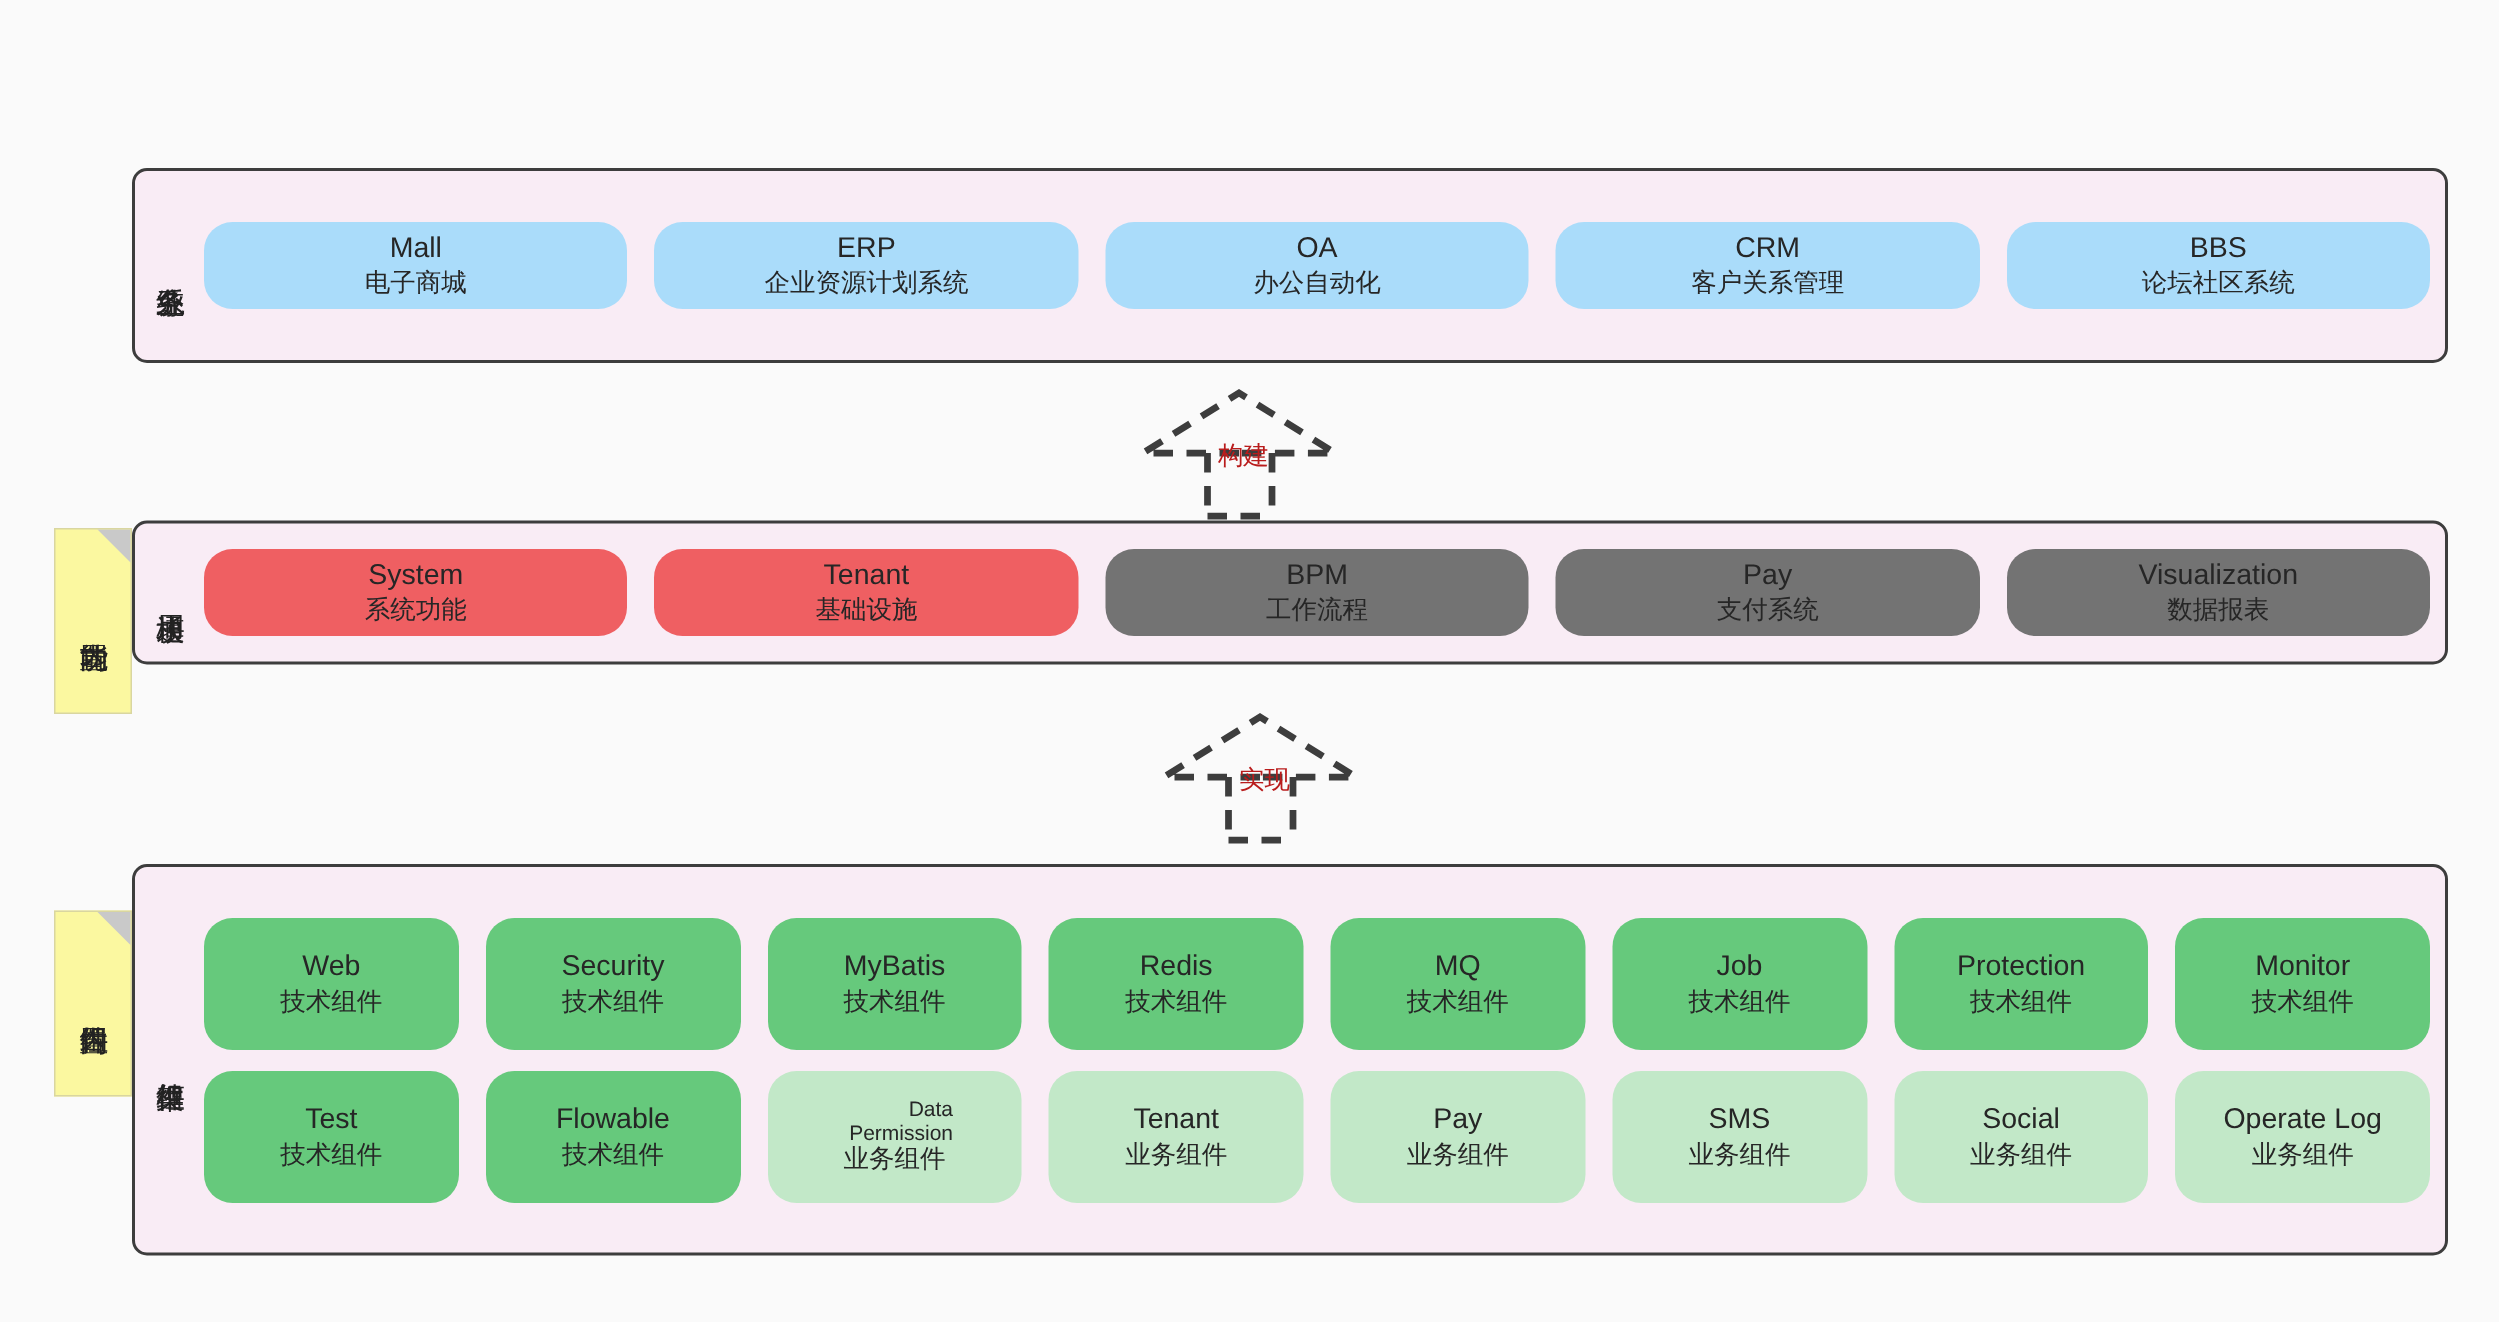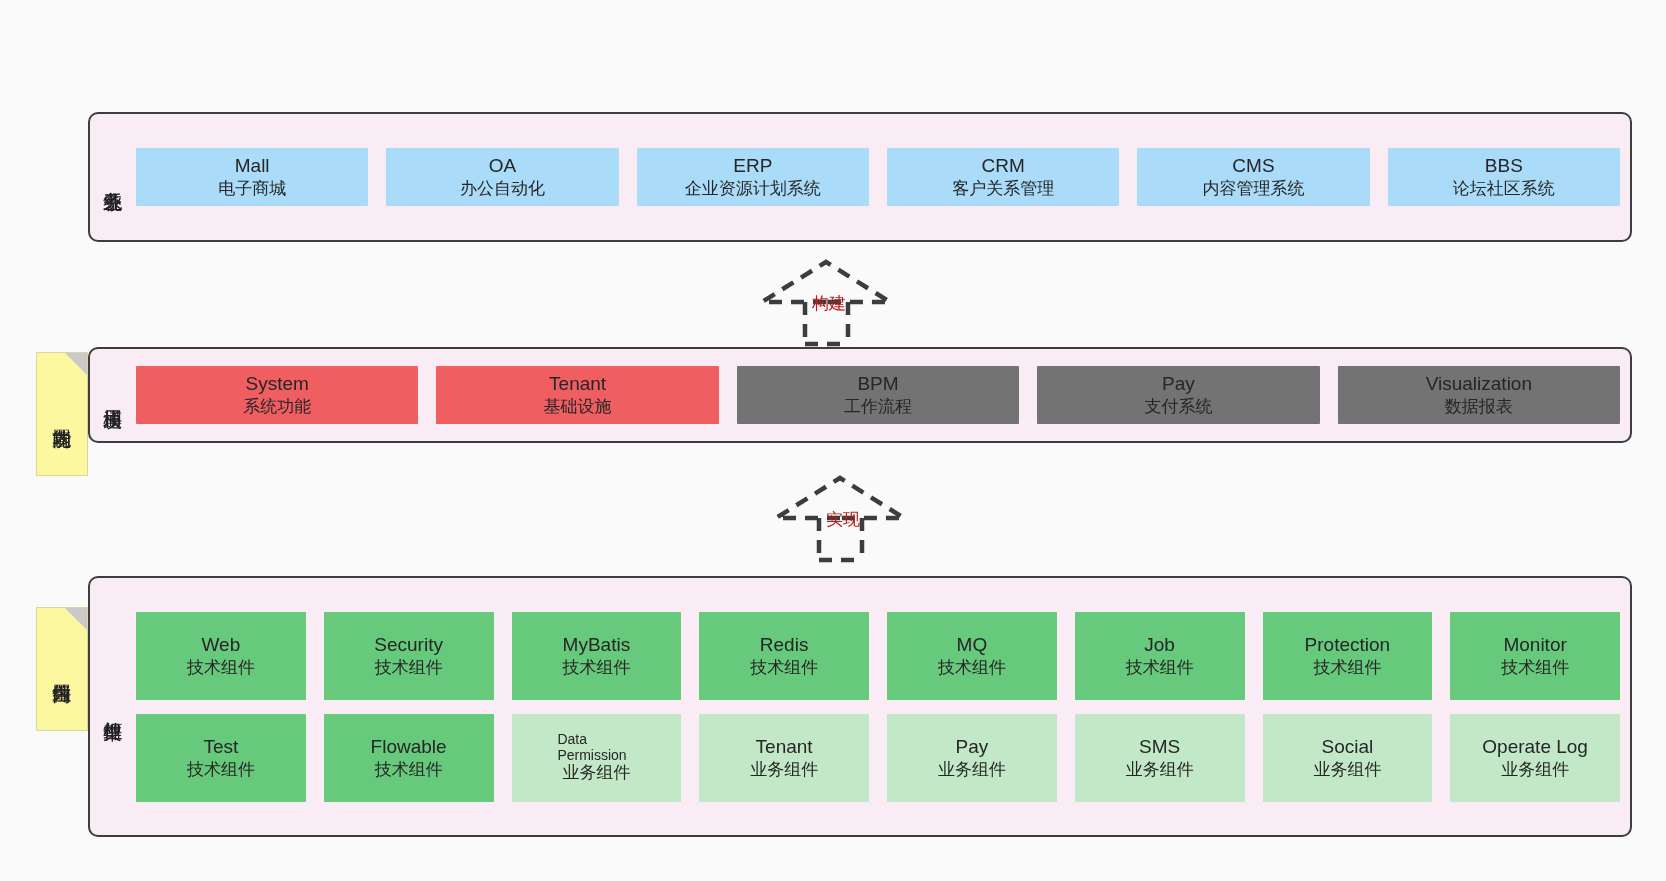--- a/index.html
+++ b/index.html
@@ -52,26 +52,26 @@
   }
   .row {
     display: flex;
     flex-direction: row;
     gap: 18px;
     justify-content: flex-start;
   }
 
   
   .box {
-    border-radius: 1px;
+    border-radius: 19px;
     display: flex;
     flex-direction: column;
     align-items: center;
     justify-content: center;
-    text-align: left;
+    text-align: right;
     color: #262626;
     line-height: 1.26;
     padding: 6px 4px;
     flex: 1 1 0;
   }
   .box .t1 { font-size: 19px; }
   .box .t2 { font-size: 17px; }
   .box.triple .t1 { font-size: 14px; line-height: 1.15; }
   .box.triple .t2 { font-size: 17px; line-height: 1.2; }
 
@@ -124,38 +124,34 @@
     <div class="layer-title">业务系统</div>
     <div class="layer-body">
       <div class="row">
 
         <div class="box c-blue">
           <span class="t1">Mall</span>
           <span class="t2">电子商城</span>
         </div>
 
         <div class="box c-blue">
+          <span class="t1">ERP</span>
+          <span class="t2">企业资源计划系统</span>
+        </div>
+
+        <div class="box c-blue">
           <span class="t1">OA</span>
           <span class="t2">办公自动化</span>
         </div>
 
         <div class="box c-blue">
-          <span class="t1">ERP</span>
-          <span class="t2">企业资源计划系统</span>
-        </div>
-
-        <div class="box c-blue">
           <span class="t1">CRM</span>
           <span class="t2">客户关系管理</span>
         </div>
 
-        <div class="box c-blue">
-          <span class="t1">CMS</span>
-          <span class="t2">内容管理系统</span>
-        </div>
 
         <div class="box c-blue">
           <span class="t1">BBS</span>
           <span class="t2">论坛社区系统</span>
         </div>
 
       </div>
     </div>
   </div>
 

